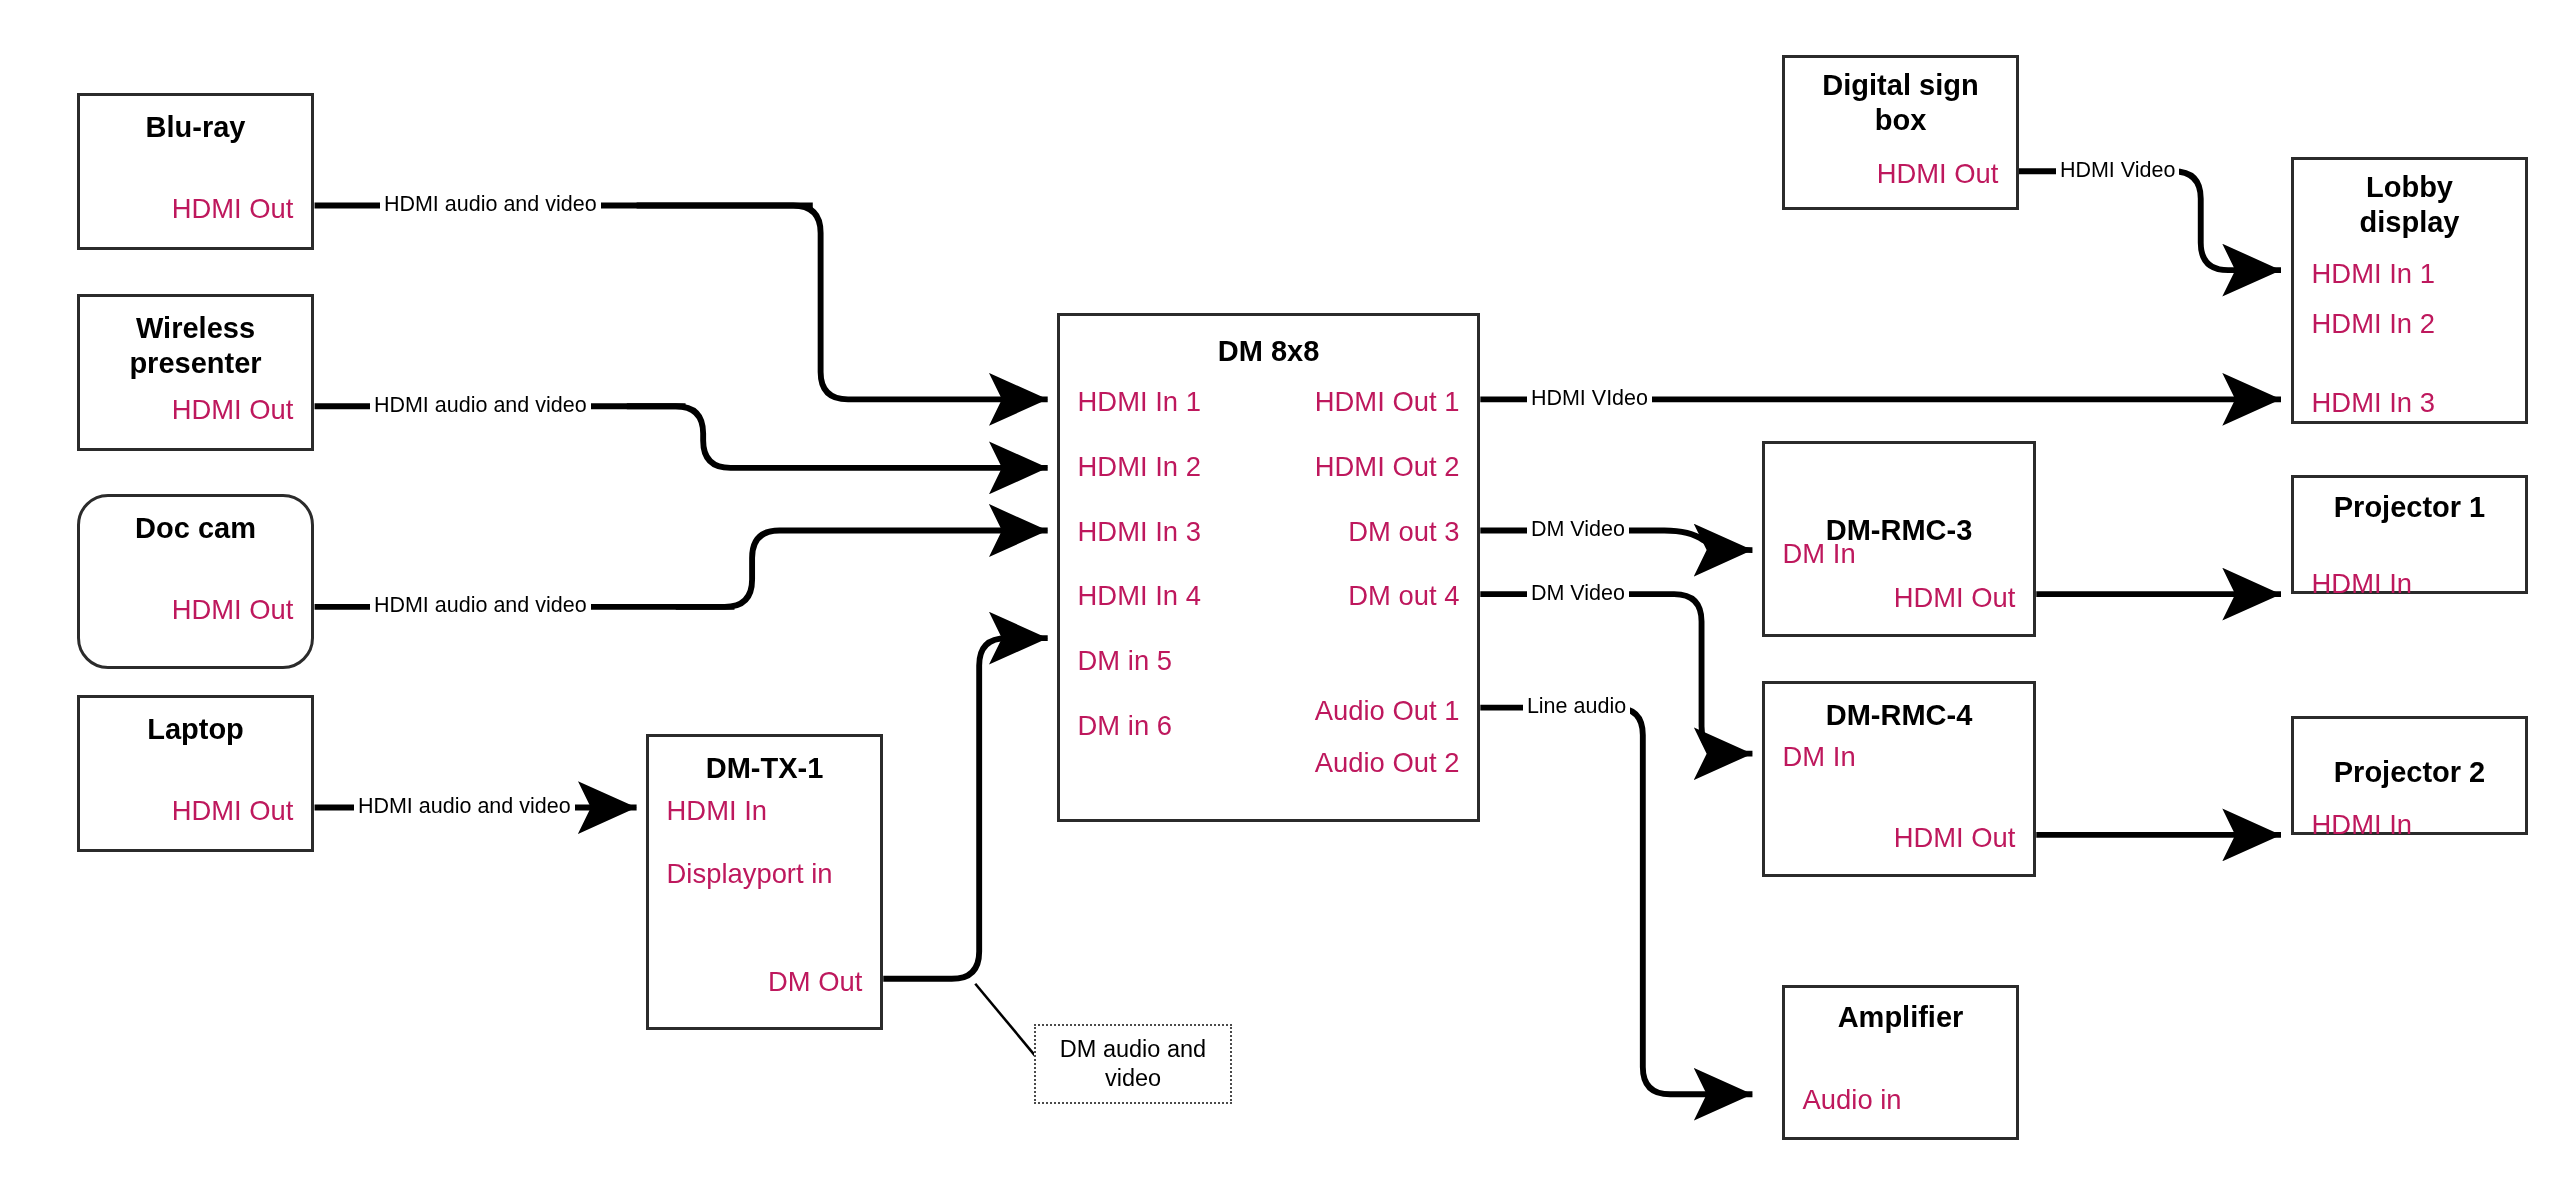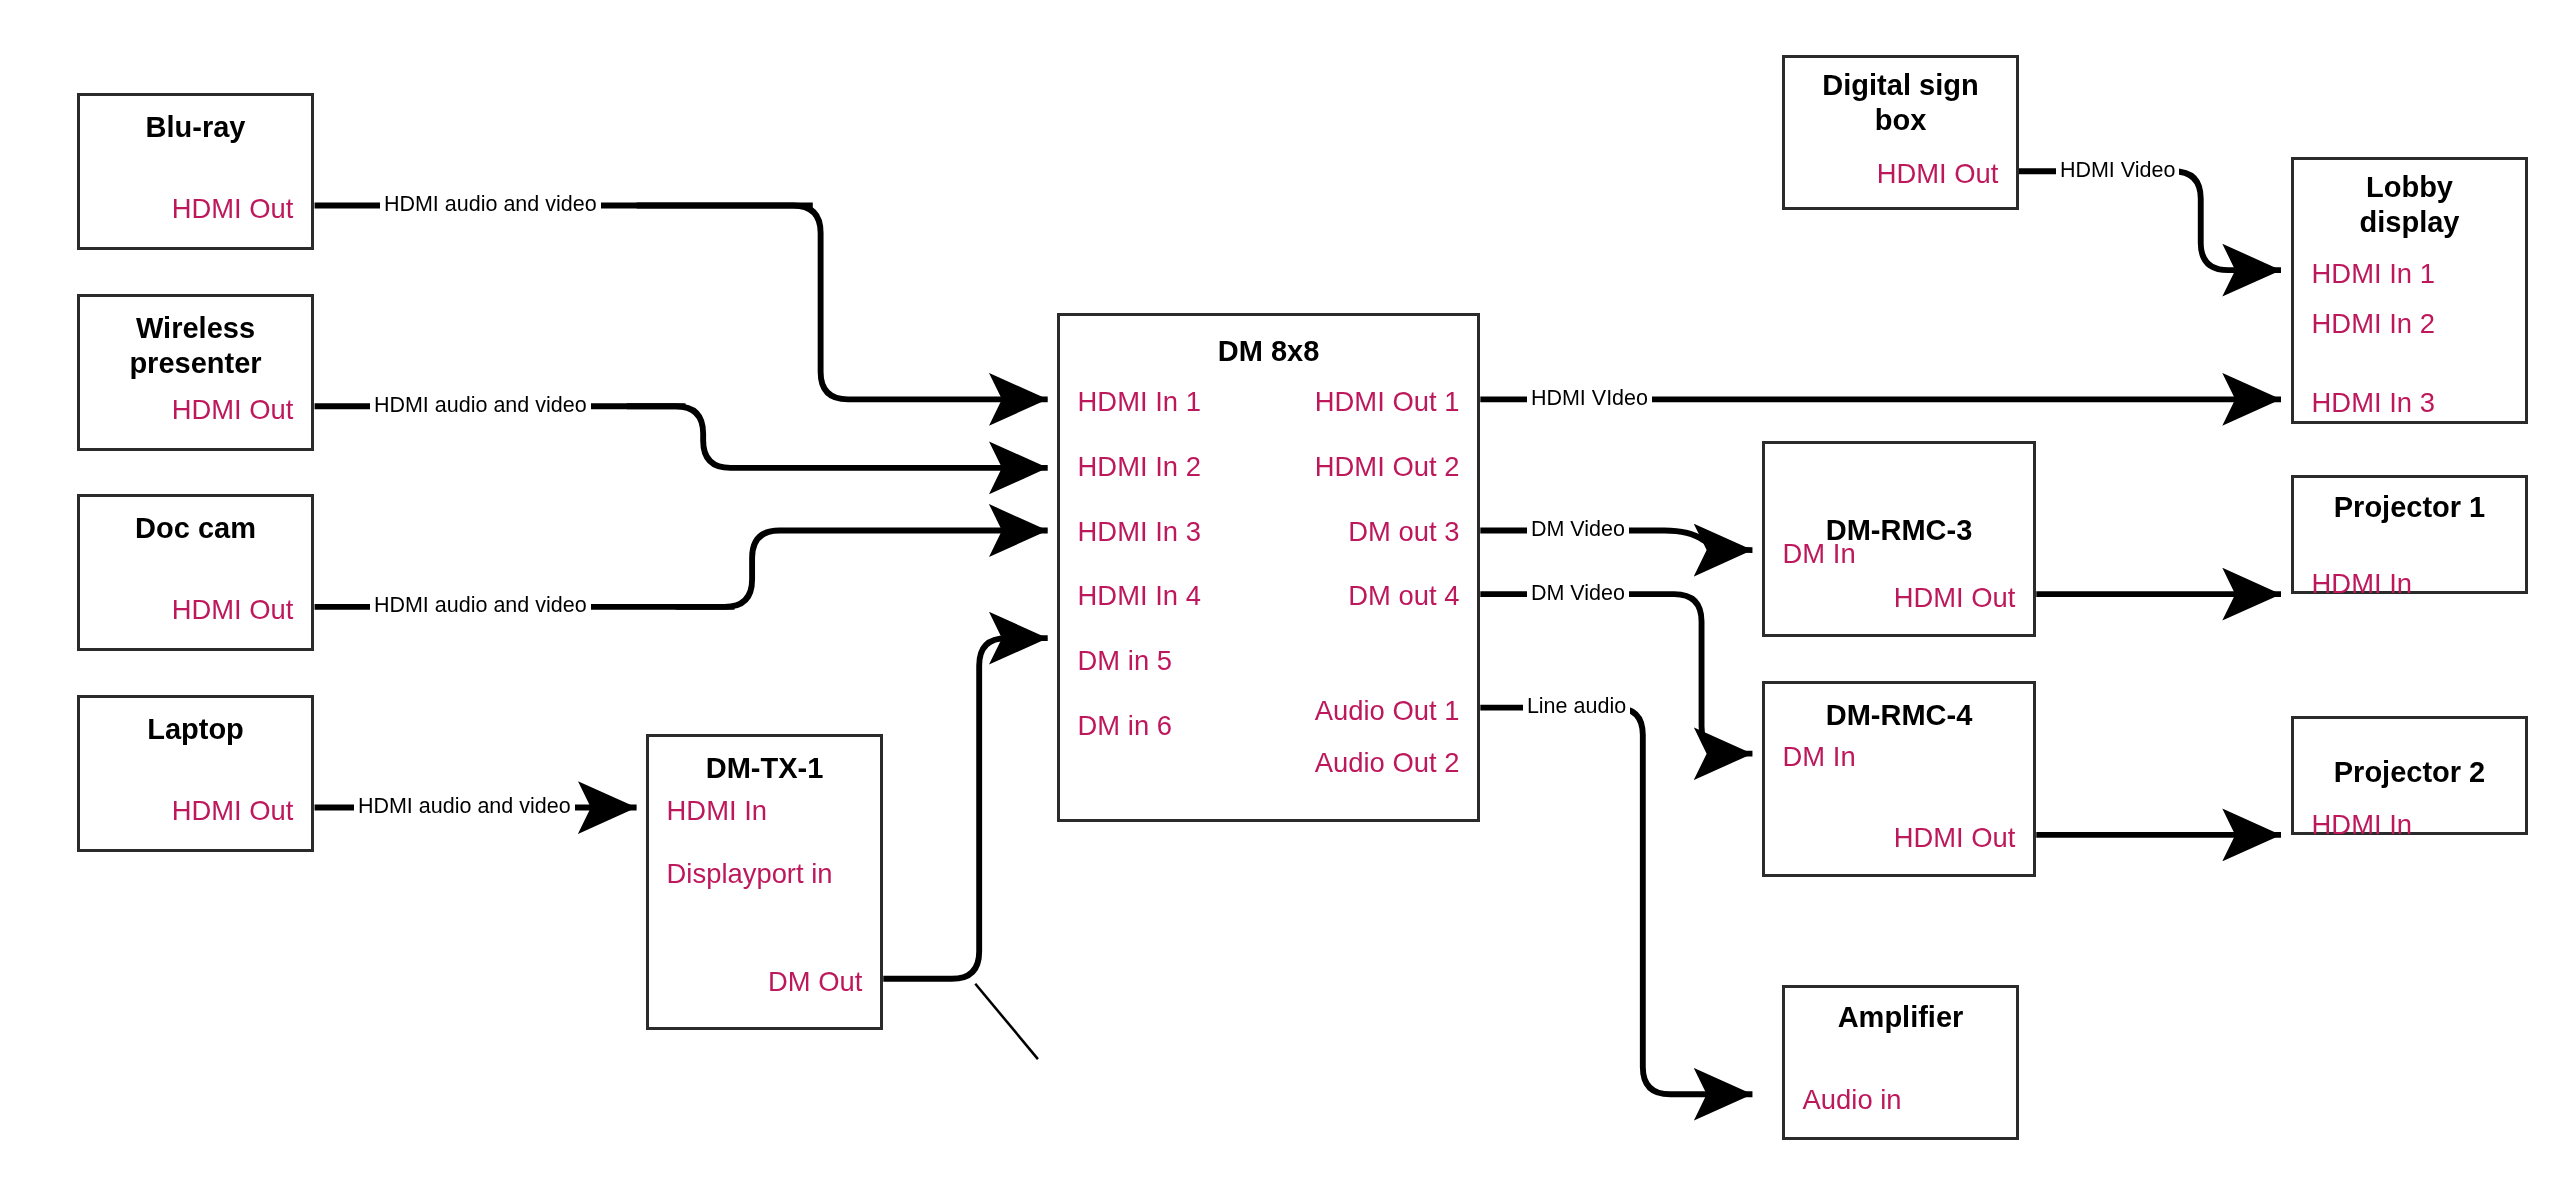--- a/index.html
+++ b/index.html
@@ -126,21 +126,21 @@
     <div class="node-title" style="top:13.7px;">Blu-ray</div>
     <div class="port right" style="top:97px;">HDMI Out</div>
   </div>
 
   <div class="node" style="left:77px; top:294px; width:237px; height:157px;">
     <div class="node-title" style="top:13.7px;">Wireless</div>
     <div class="node-title" style="top:49px;">presenter</div>
     <div class="port right" style="top:97px;">HDMI Out</div>
   </div>
 
-  <div class="node" style="left:77px; top:494px; width:237px; height:157px;">
+  <div class="node" style="left:77px; top:494px; width:237px; height:175px;border-radius:31px;">
     <div class="node-title" style="top:13.7px;">Doc cam</div>
     <div class="port right" style="top:97px;">HDMI Out</div>
   </div>
 
   <div class="node" style="left:77px; top:695px; width:237px; height:157px;">
     <div class="node-title" style="top:13.7px;">Laptop</div>
     <div class="port right" style="top:97px;">HDMI Out</div>
   </div>
 
   <div class="node" style="left:646px; top:734px; width:237px; height:296px;">
@@ -218,15 +218,16 @@
   <div class="edge-label" style="left:1527px; top:386px;">HDMI VIdeo</div>
 
   <div class="edge-label" style="left:1527px; top:517px;">DM Video</div>
 
   <div class="edge-label" style="left:1527px; top:581px;">DM Video</div>
 
   <div class="edge-label" style="left:1523px; top:694px;">Line audio</div>
 
   <div class="edge-label" style="left:2056px; top:158px;">HDMI Video</div>
 
+  <div class="callout" style="left:1034px; top:1024px; width:198px; height:80px;">DM audio and video</div>
 
 </div>
 
 
 </body></html>

